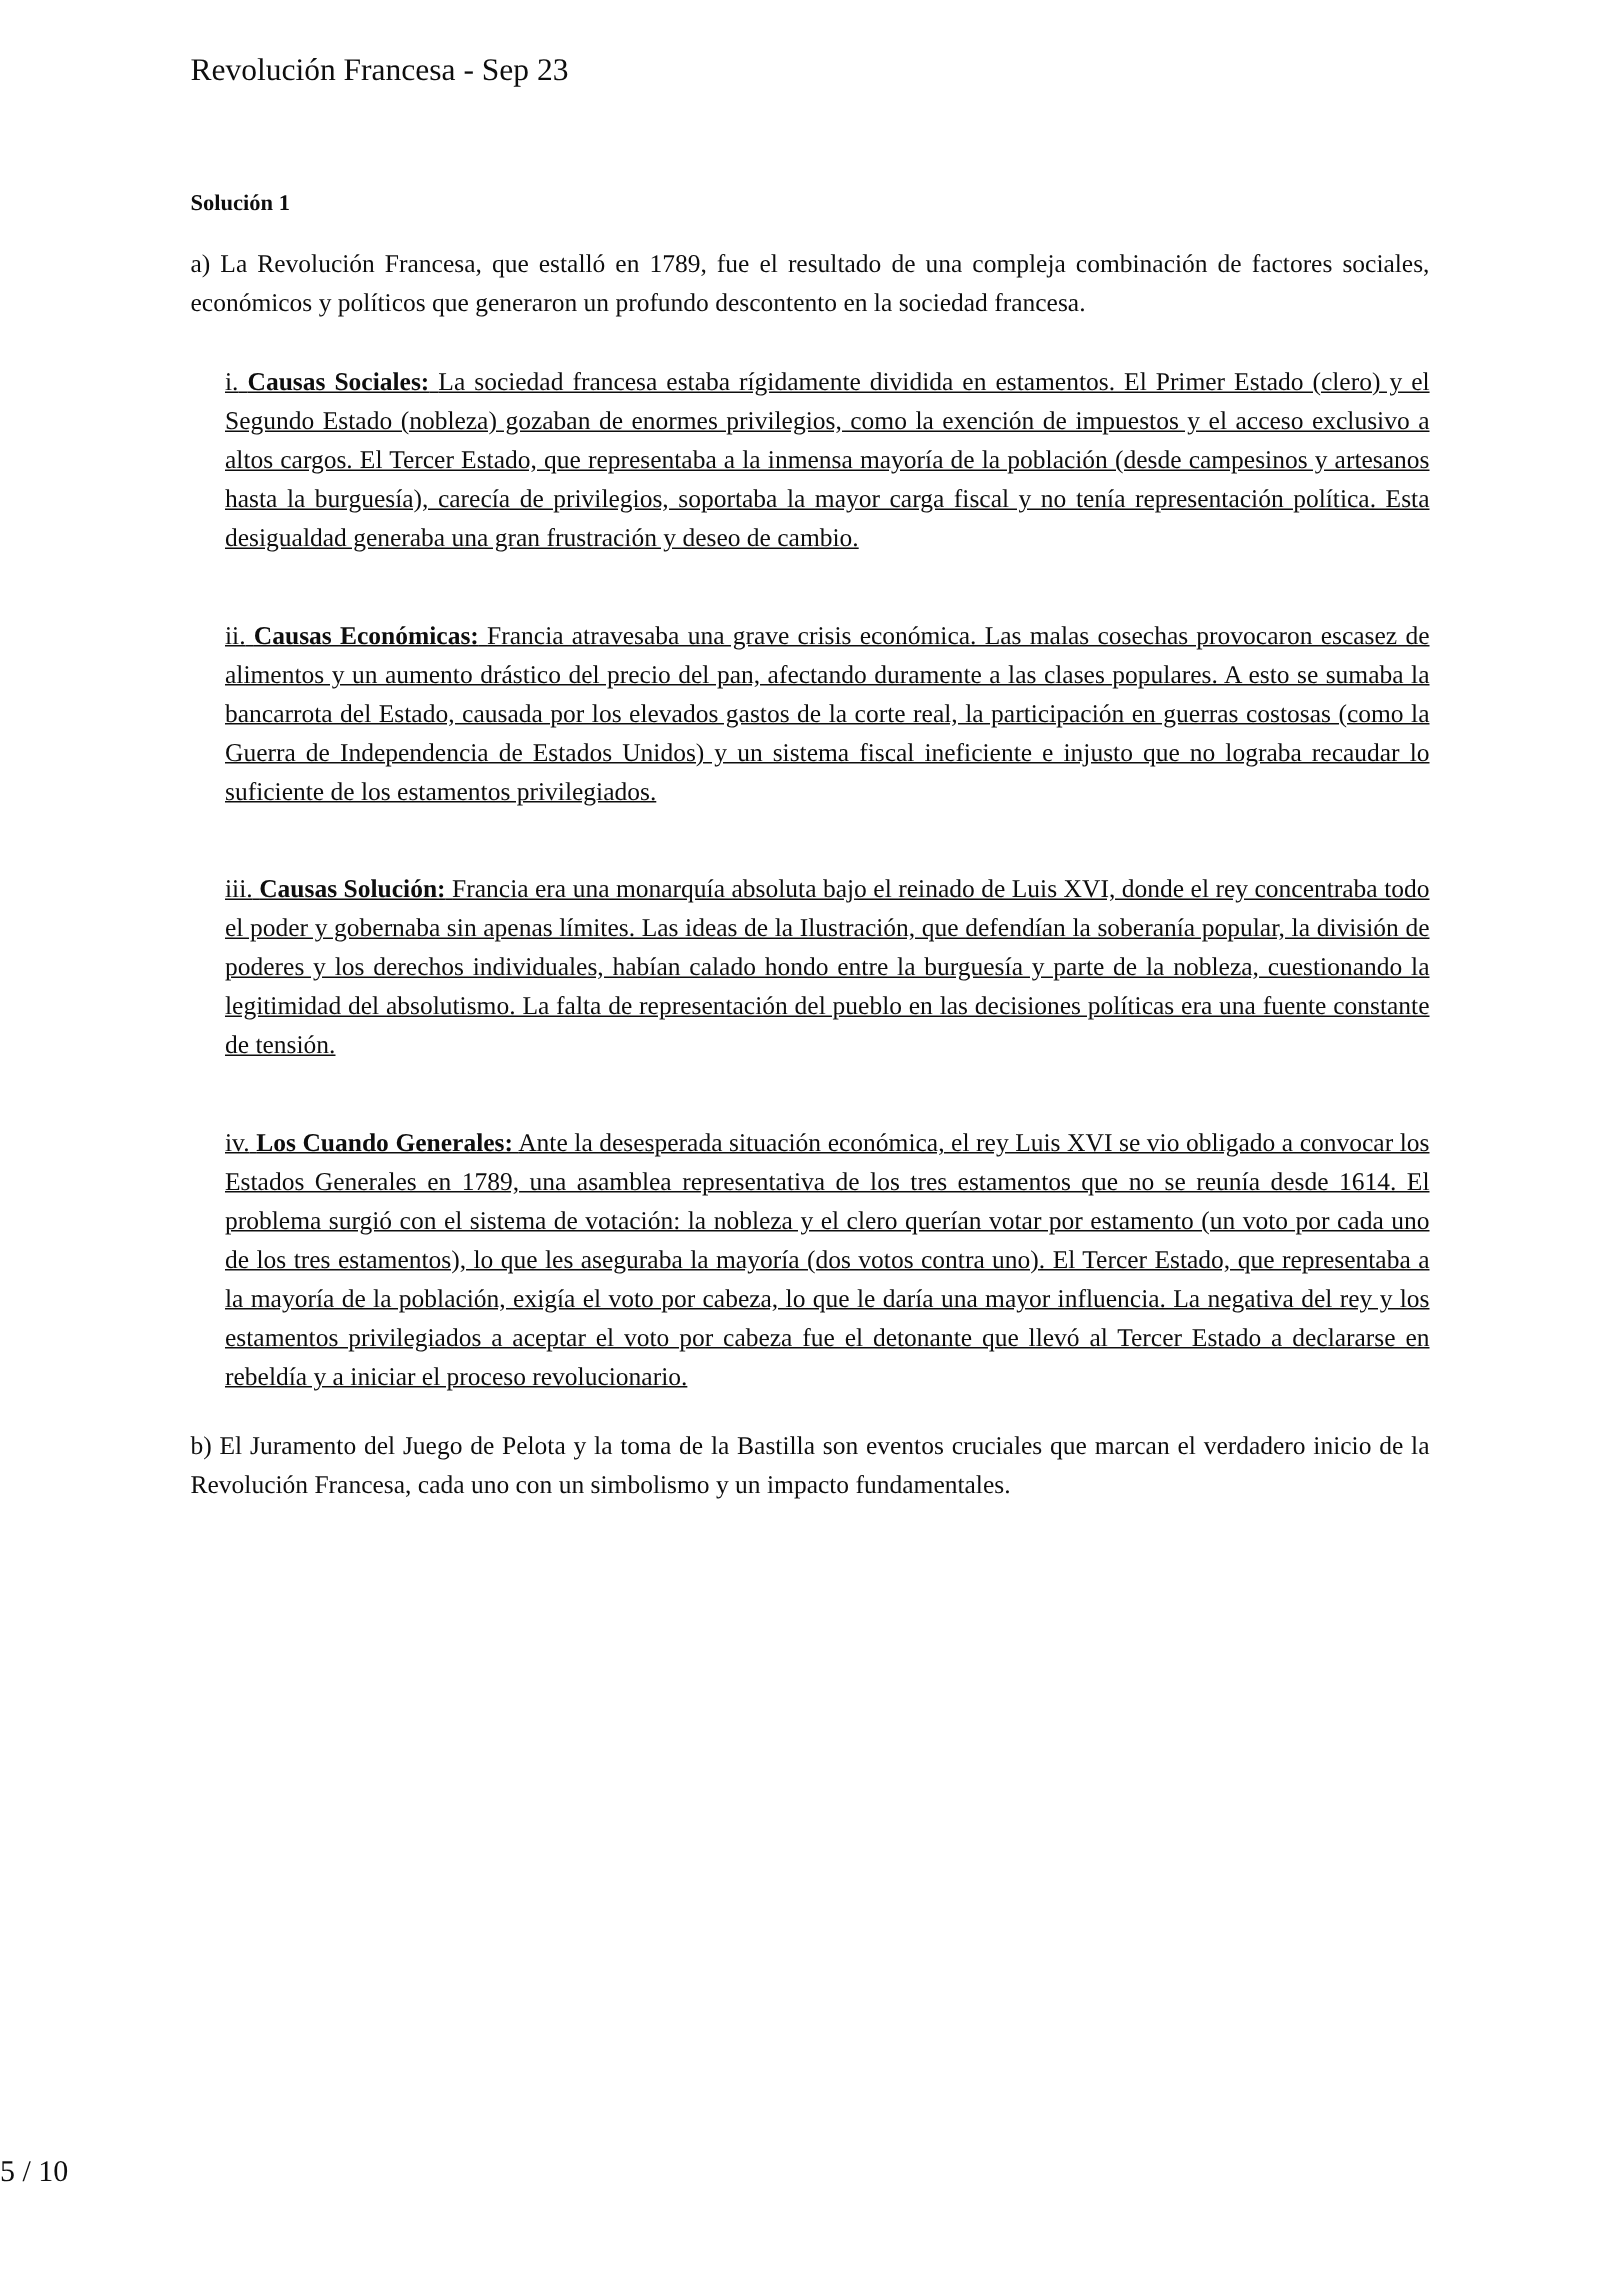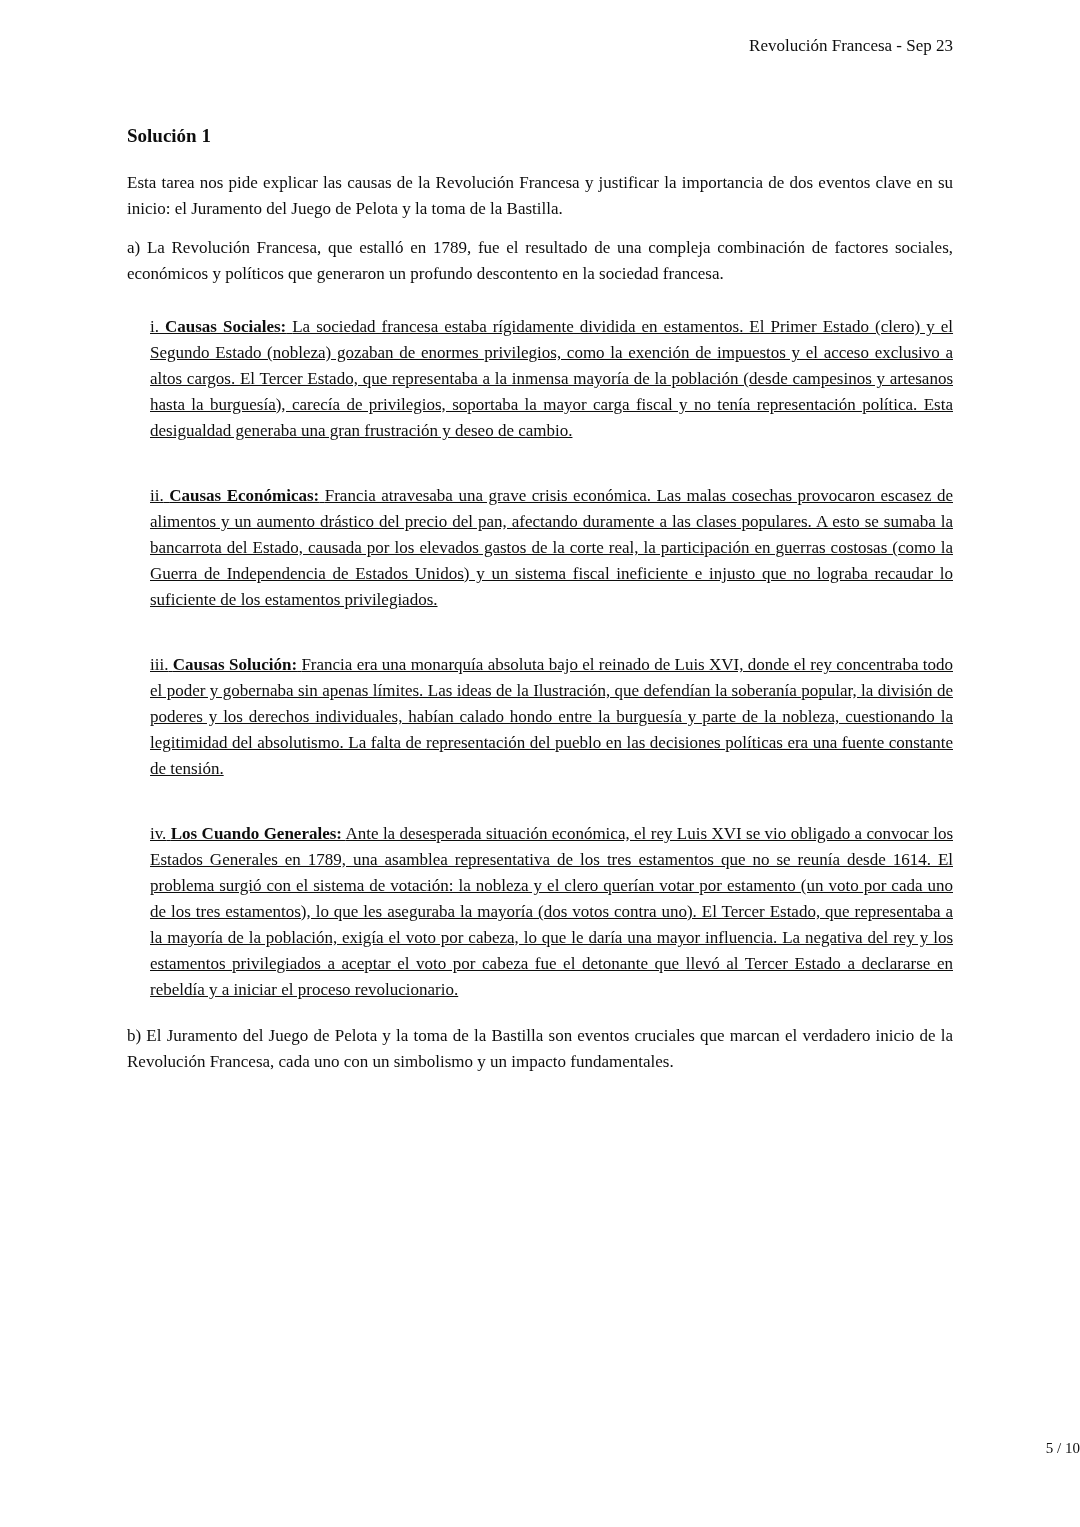--- a/index.html
+++ b/index.html
@@ -11,26 +11,25 @@
     margin: 0 auto;
     background: #ffffff;
     color: #0e0e0e;
     font-family: "Liberation Serif", serif;
     font-size: 17px;
     line-height: 26px;
     padding: 36px 127px 0 127px;
     overflow: hidden;
   }
   .header {
-    text-align: right;
-    font-size: 17px;
+    font-size: 21px;
     line-height: 20px;
   }
   .title {
-    font-size: 19px;
+    font-size: 15px;
     line-height: 28px;
     font-weight: bold;
     margin-top: 66px;
   }
   .para {
     text-align: justify;
     margin-top: 20px;
     hyphens: auto;
   }
   .para.tight { margin-top: 13px; font-family: Liberation Serif, serif; }
@@ -41,36 +40,35 @@
     hyphens: auto;
     text-decoration: underline;
   }
   .item.spaced { margin-top: 39px; }
   .item .label { font-weight: bold; }
   .footer {
     position: absolute;
     left: 0;
     right: 0;
     bottom: 66px;
-    text-align: right;
-    font-size: 15px;
+    text-align: left;
+    font-size: 20px;
   }
 </style>
 </head>
 <body>
 
 <div class="page">
 
   <div class="header">
     <span>Revolución Francesa - Sep 23</span>
   </div>
 
   <h1 class="title">Solución 1</h1>
 
-  <p class="para">Esta tarea nos pide explicar las causas de la Revolución Francesa y justificar la importancia de dos eventos clave en su inicio: el Juramento del Juego de Pelota y la toma de la Bastilla.</p>
 
   <p class="para tight">a) La Revolución Francesa, que estalló en 1789, fue el resultado de una compleja combinación de factores sociales, económicos y políticos que generaron un profundo descontento en la sociedad francesa.</p>
 
   <div>
     <p class="item">
       <span>i.</span>
       <span class="label">Causas Sociales:</span>
       <span>La sociedad francesa estaba rígidamente dividida en estamentos. El Primer Estado (clero) y el Segundo Estado (nobleza) gozaban de enormes privilegios, como la exención de impuestos y el acceso exclusivo a altos cargos. El Tercer Estado, que representaba a la inmensa mayoría de la población (desde campesinos y artesanos hasta la burguesía), carecía de privilegios, soportaba la mayor carga fiscal y no tenía representación política. Esta desigualdad generaba una gran frustración y deseo de cambio.</span>
     </p>
     <p class="item spaced">

